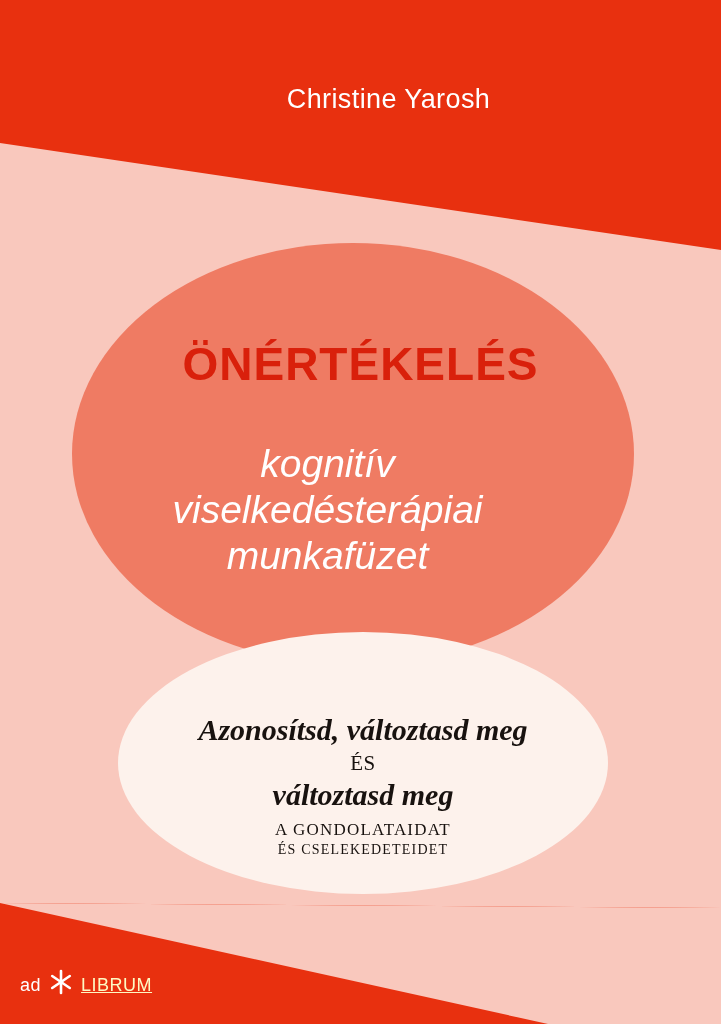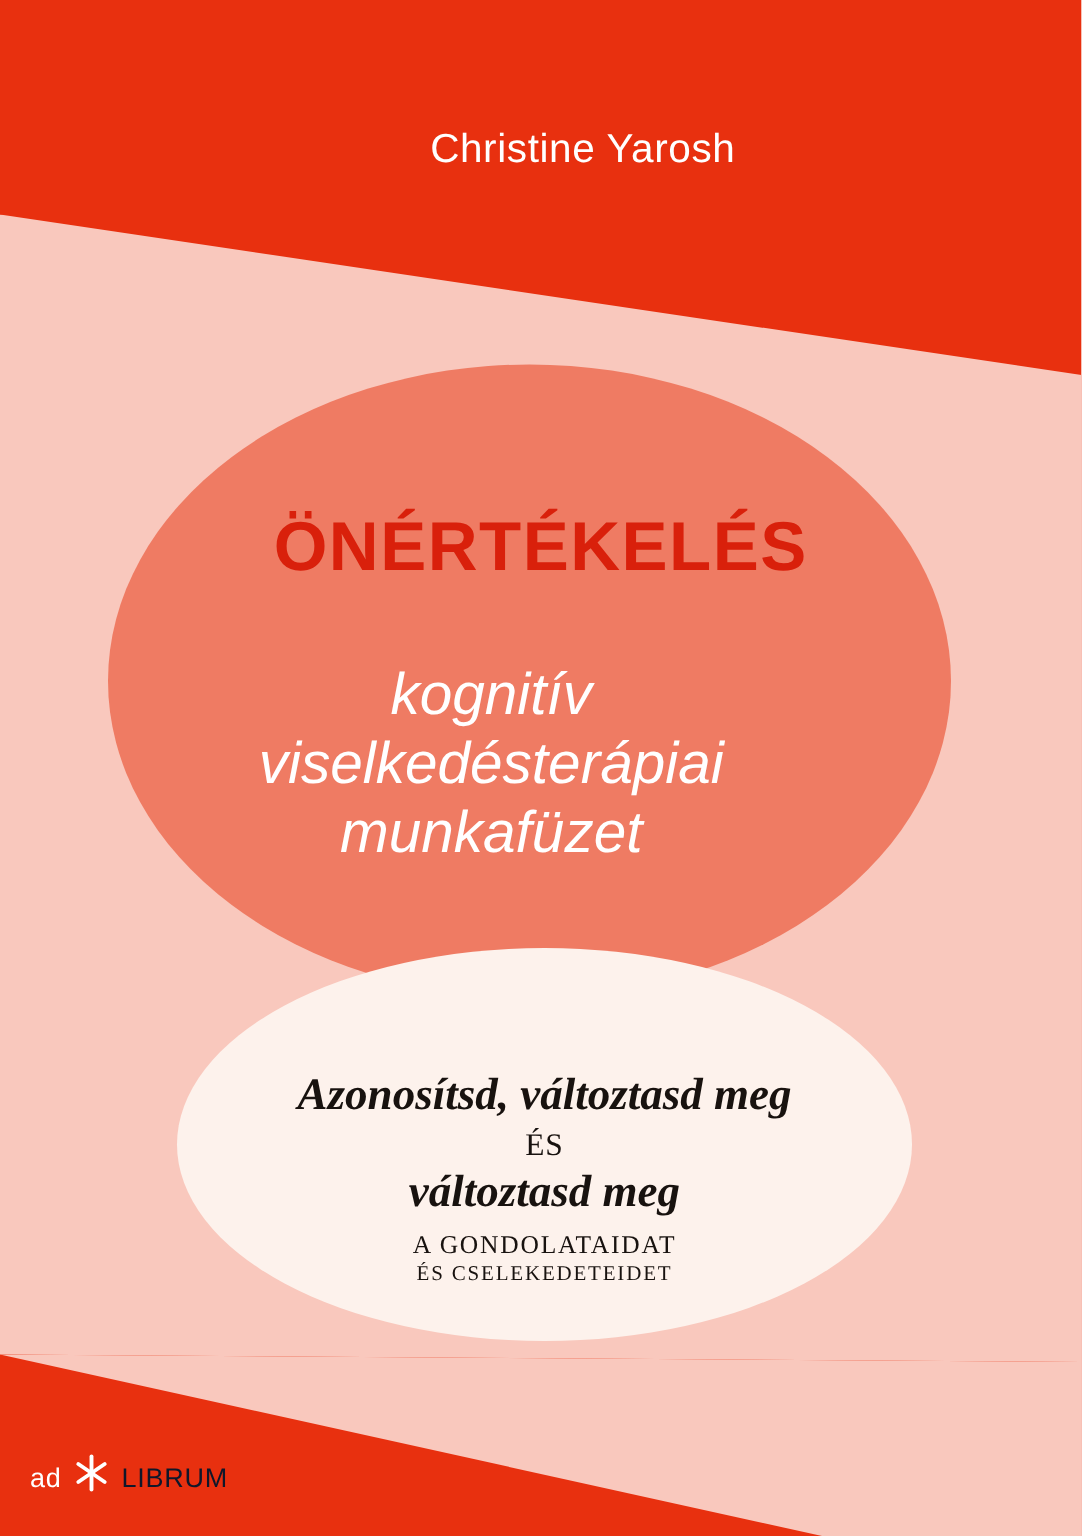--- a/index.html
+++ b/index.html
@@ -152,24 +152,25 @@
     letter-spacing: 0.5px;
     font-family: "Liberation Sans", sans-serif;
   }
   .logo-mark {
     width: 28px;
     height: 28px;
     margin: 0 6px;
     position: relative;
   }
   .logo-librum {
-    color: #0f172a;
+    color: #fef9c3;
     font-size: 18px;
     letter-spacing: 0.5px;
     font-family: "Liberation Sans", sans-serif;
+    text-decoration: underline;
   }
 </style>
 </head>
 <body>
 
 <div id="cover">
 
   <div class="band-pale"></div>
   <div class="band-pale-lower"></div>
 

